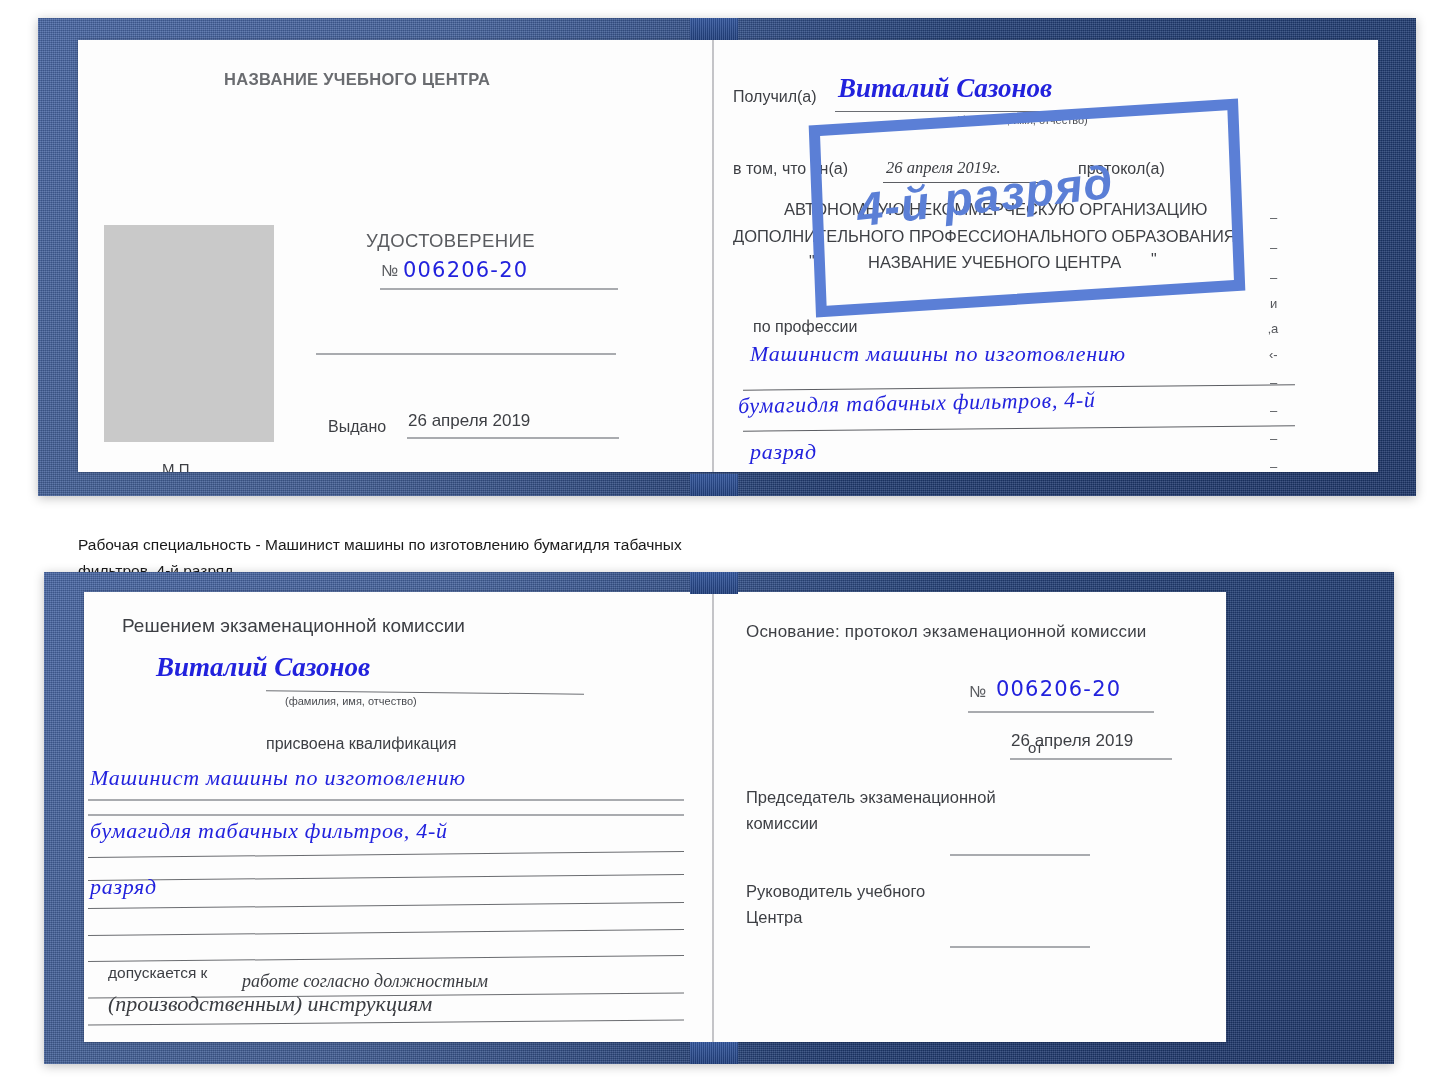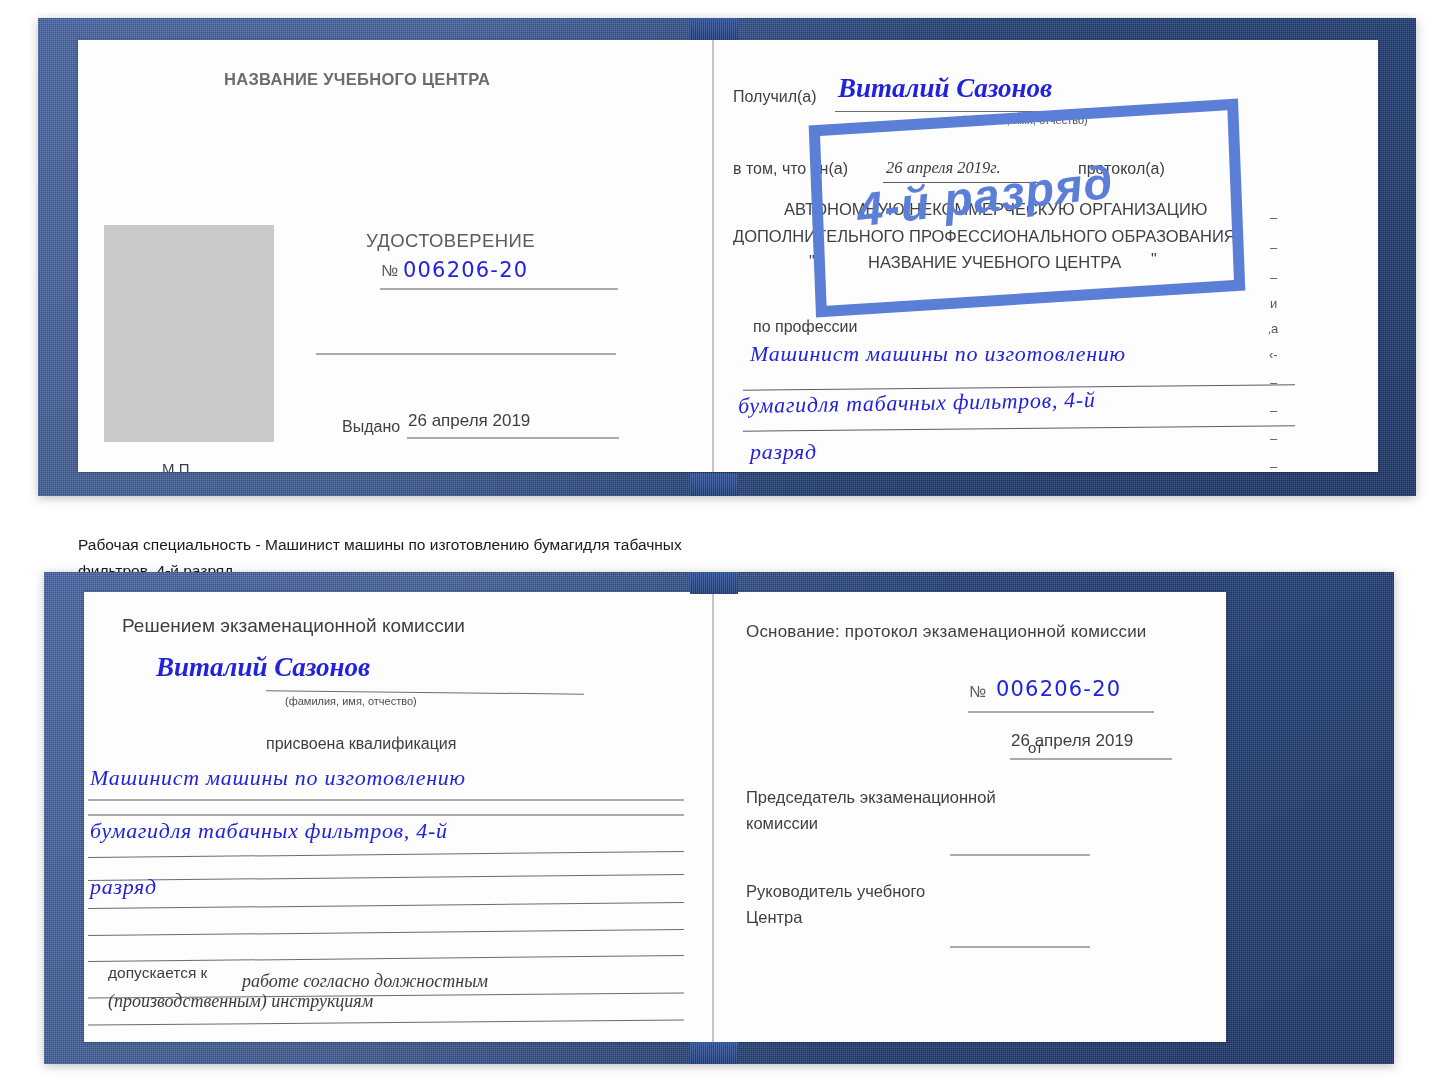--- a/index.html
+++ b/index.html
@@ -116,21 +116,21 @@
     <div class="p-text dark" style="left:84px;top:420px;font-size:15px;">М.П.</div>
 
     <div class="p-text" style="left:288px;top:190px;font-size:18.5px;letter-spacing:.4px;">УДОСТОВЕРЕНИЕ</div>
 
     <div class="p-text" style="left:303px;top:222px;font-size:16px;">№</div>
     <div class="hw" style="left:325px;top:218px;font-size:21px;letter-spacing:1.2px;">006206-20</div>
     <div class="rule" style="left:302px;top:248px;width:238px;"></div>
 
     <div class="rule" style="left:238px;top:313px;width:300px;"></div>
 
-    <div class="p-text dark" style="left:264px;top:378px;font-size:16px;">Выдано</div>
+    <div class="p-text dark" style="left:250px;top:378px;font-size:16px;">Выдано</div>
     <div class="p-text dark" style="left:330px;top:371px;font-size:17px;">26 апреля 2019</div>
     <div class="rule" style="left:329px;top:397px;width:212px;"></div>
 
     <div class="p-text dark" style="left:655px;top:48px;font-size:16px;">Получил(а)</div>
     <div class="hw-script" style="left:760px;top:33px;font-size:27px;font-weight:bold;">Виталий Сазонов</div>
     <div class="rule thin" style="left:757px;top:71px;width:294px;background:#6b6d72;"></div>
     <div class="caption-sub" style="left:878px;top:74px;">(фамилия, имя, отчество)</div>
     <div class="edge-frag" style="left:1101px;top:57px;">–</div>
 
     <div class="p-text dark" style="left:655px;top:120px;font-size:16px;">в том, что он(а)</div>
@@ -198,21 +198,21 @@
 
     <div class="rule thin" style="left:4px;top:285px;width:596px;background:#6a6c70;transform:rotate(-0.6deg);"></div>
     <div class="hw" style="left:6px;top:282px;font-size:22px;font-family:'Liberation Serif',serif;font-style:italic;letter-spacing:.7px;">разряд</div>
     <div class="rule thin" style="left:4px;top:313px;width:596px;background:#6a6c70;transform:rotate(-0.6deg);"></div>
     <div class="rule thin" style="left:4px;top:340px;width:596px;background:#6a6c70;transform:rotate(-0.6deg);"></div>
     <div class="rule thin" style="left:4px;top:366px;width:596px;background:#6a6c70;transform:rotate(-0.6deg);"></div>
 
     <div class="p-text dark" style="left:24px;top:372px;font-size:15.5px;">допускается к</div>
     <div class="typed-it" style="left:158px;top:379px;font-size:18px;">работе согласно должностным</div>
     <div class="rule thin" style="left:4px;top:403px;width:596px;background:#6a6c70;transform:rotate(-0.5deg);"></div>
-    <div class="typed-it" style="left:24px;top:399px;font-size:18px;">(производственным) инструкциям</div>
+    <div class="typed-it" style="left:24px;top:399px;font-size:22px;">(производственным) инструкциям</div>
     <div class="rule thin" style="left:4px;top:430px;width:596px;background:#6a6c70;transform:rotate(-0.5deg);"></div>
 
     <div class="p-text dark" style="left:662px;top:30px;font-size:17px;letter-spacing:.2px;">Основание: протокол экзаменационной комиссии</div>
 
     <div class="p-text" style="left:885px;top:91px;font-size:16px;">№</div>
     <div class="hw" style="left:912px;top:85px;font-size:21px;letter-spacing:1.2px;">006206-20</div>
     <div class="rule" style="left:884px;top:119px;width:186px;"></div>
 
     <div class="p-text dark" style="left:904px;top:147px;font-size:15px;margin-left:40px;">от</div>
     <div class="p-text dark" style="left:927px;top:139px;font-size:17px;">26 апреля 2019</div>

